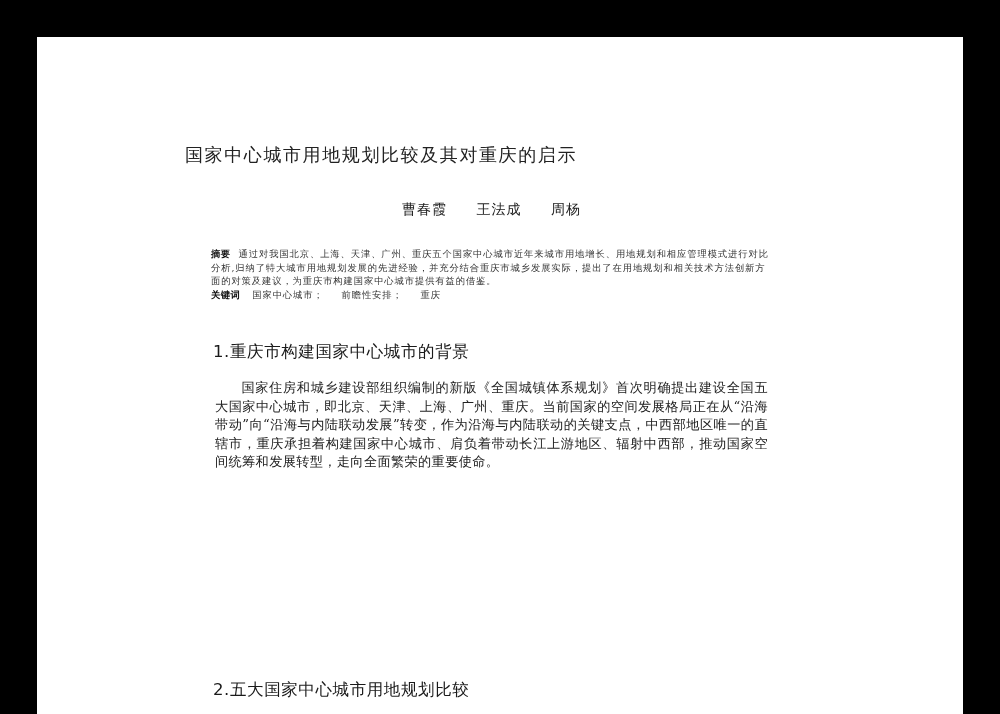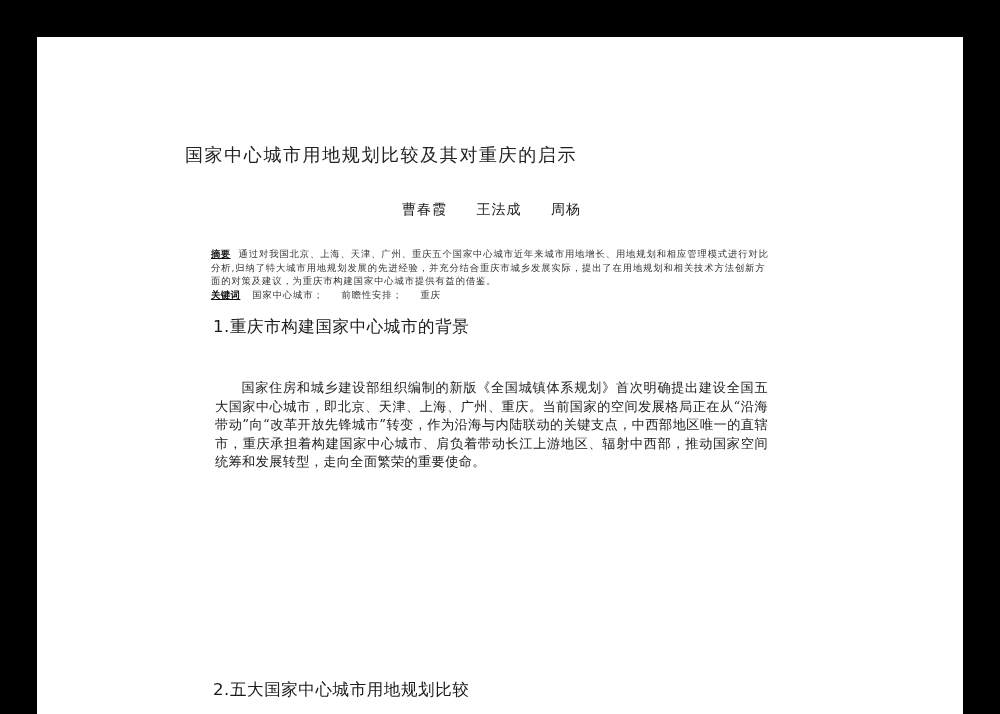--- a/index.html
+++ b/index.html
@@ -29,30 +29,30 @@
     position: absolute; top: 164px; left: 0; width: 553px;
     text-align: center; font-size: 14px; color: #222;
     letter-spacing: 1px; word-spacing: 10px;
   }
   .authors span { margin: 0 7px; }
   .abstract {
     position: absolute; top: 210px; left: -4px; width: 560px;
     font-size: 9.3px; line-height: 13.5px; color: #333;
     letter-spacing: 0.9px;
   }
-  .abstract .label { font-weight: bold; color: #111; margin-right: 8px; letter-spacing: 0.5px; text-decoration: underline; }
+  .abstract .label { font-weight: bold; color: #111; margin-right: 8px; letter-spacing: 0.5px; }
   .keywords { display: block; }
   .keywords .kw { margin-right: 14px; margin-top: 31px; }
   .h1 {
     position: absolute; left: -2px;
     font-family: "DejaVu Sans", "Liberation Sans", sans-serif;
     font-size: 16.5px; color: #1a1a1a; margin: 0; font-weight: normal;
     letter-spacing: 0.6px;
   }
-  .h1.s1 { top: 279px; }
+  .h1.s1 { top: 304px; }
   .h1.s2 { top: 642px; }
   .body-text {
     position: absolute; top: 342px; left: 0; width: 553px;
     font-size: 13.2px; line-height: 18.6px; color: #222;
     text-align: justify; letter-spacing: 0.35px;
   }
   .body-text p { margin: 0; text-indent: 2em; }
 </style>
 </head>
 <body>
@@ -75,18 +75,18 @@
         <span class="label">关键词</span>
         <span class="kw">国家中心城市；</span>
         <span class="kw">前瞻性安排；</span>
         <span class="kw">重庆</span>
       </div>
     </div>
 
     <h2 class="h1 s1">1.重庆市构建国家中心城市的背景</h2>
 
     <div class="body-text">
-      <p>国家住房和城乡建设部组织编制的新版《全国城镇体系规划》首次明确提出建设全国五大国家中心城市，即北京、天津、上海、广州、重庆。当前国家的空间发展格局正在从“沿海带动”向“改革开放先锋城市”转变，作为沿海与内陆联动的关键支点，中西部地区唯一的直辖市，重庆承担着构建国家中心城市、肩负着带动长江上游地区、辐射中西部，推动国家空间统筹和发展转型，走向全面繁荣的重要使命。</p>
+      <p>国家住房和城乡建设部组织编制的新版《全国城镇体系规划》首次明确提出建设全国五大国家中心城市，即北京、天津、上海、广州、重庆。当前国家的空间发展格局正在从“沿海带动”向“沿海与内陆联动发展”转变，作为沿海与内陆联动的关键支点，中西部地区唯一的直辖市，重庆承担着构建国家中心城市、肩负着带动长江上游地区、辐射中西部，推动国家空间统筹和发展转型，走向全面繁荣的重要使命。</p>
     </div>
 
     <h2 class="h1 s2">2.五大国家中心城市用地规划比较</h2>
   </div>
 </div>
 
 </body></html>

